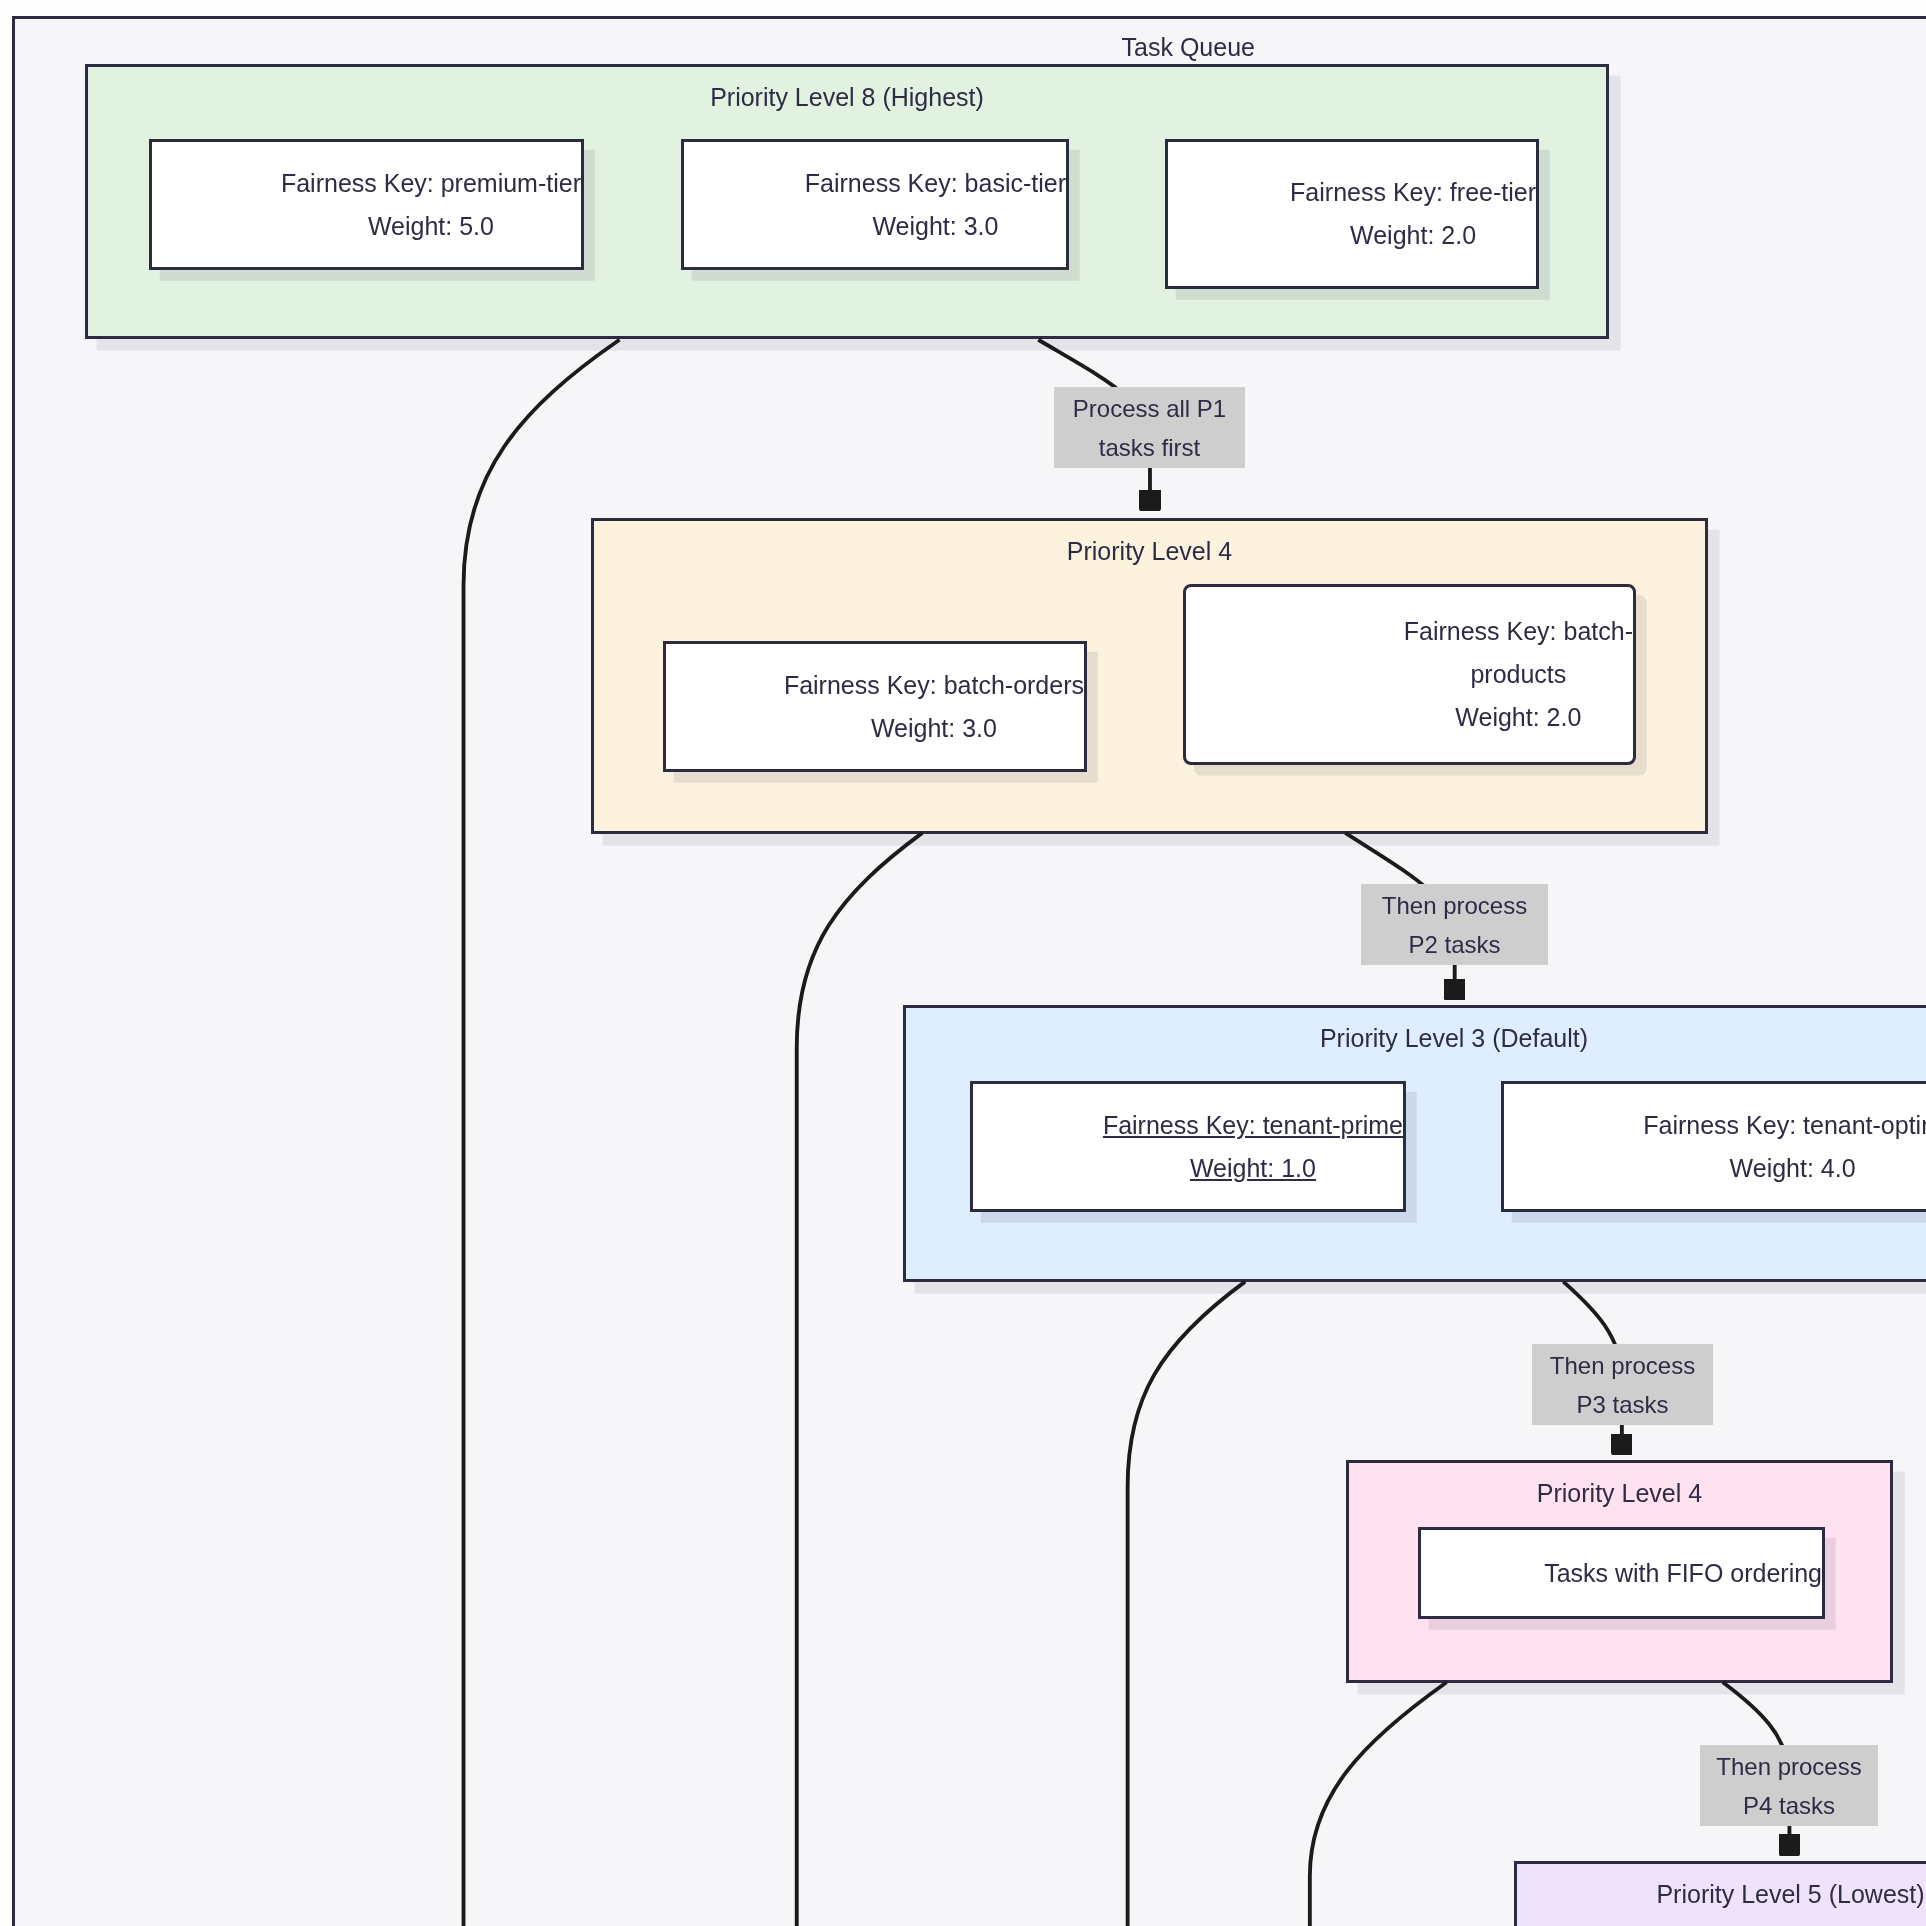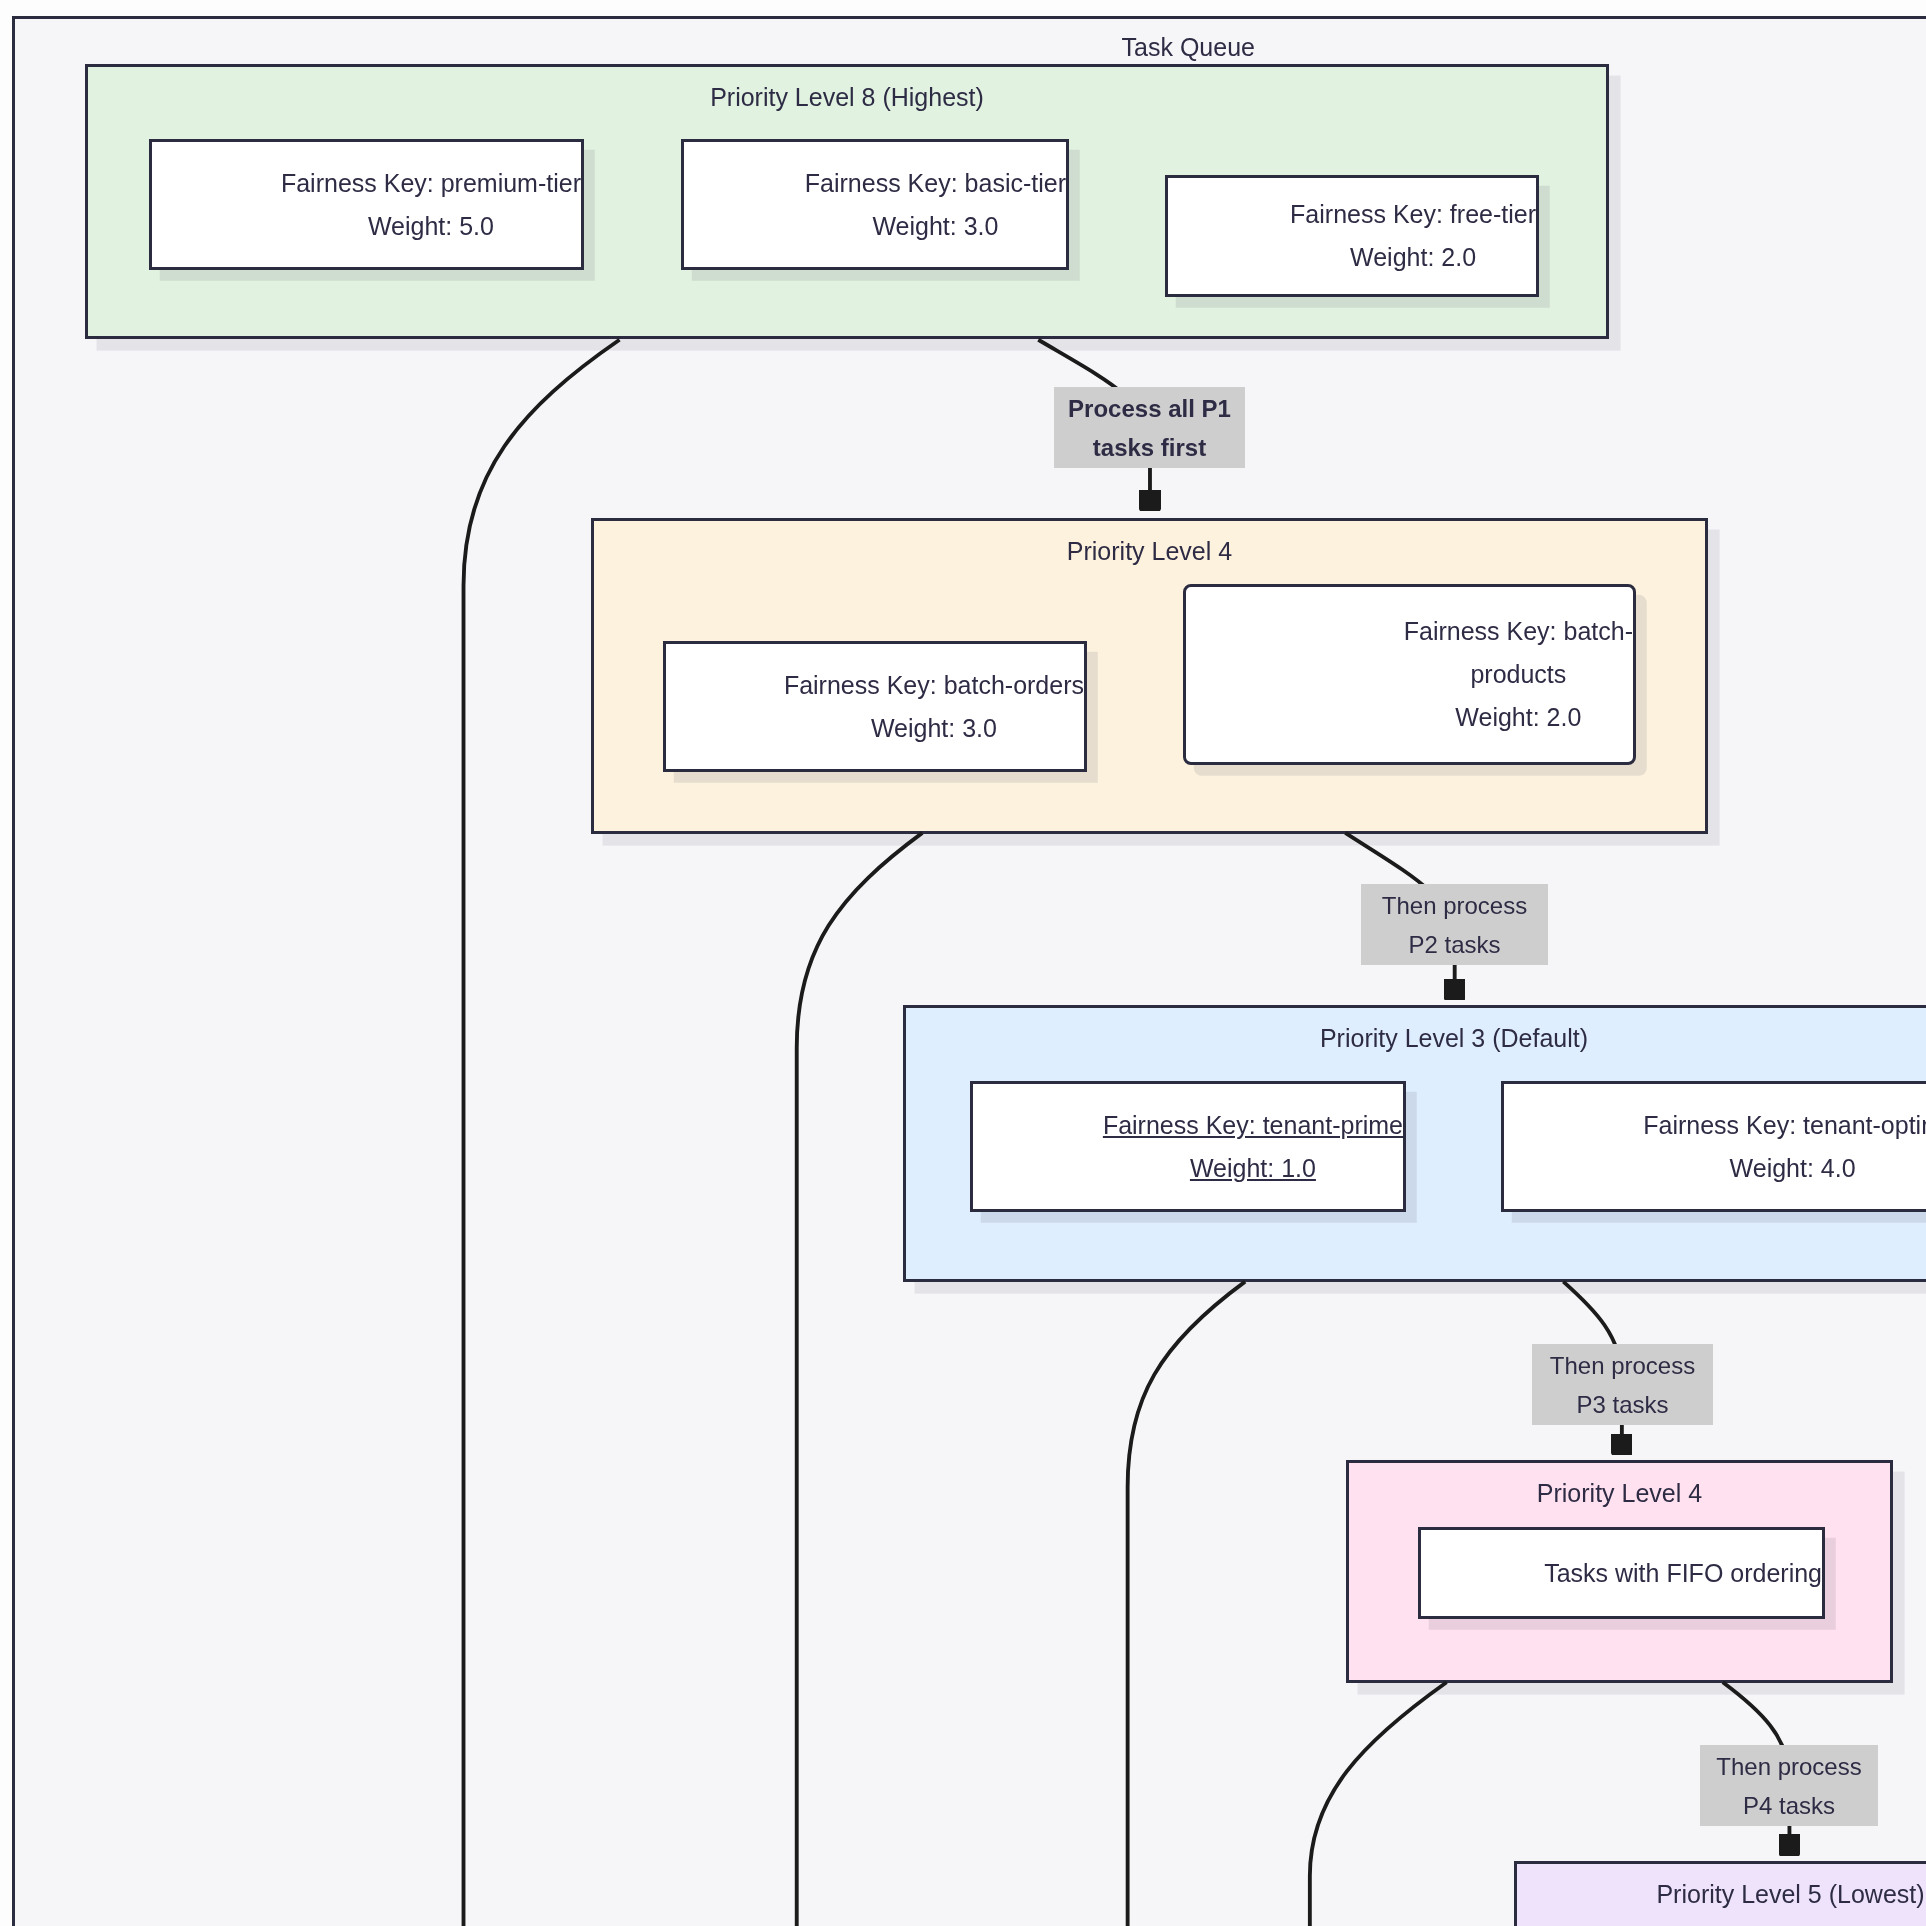--- a/index.html
+++ b/index.html
@@ -66,21 +66,21 @@
     <div class="cluster-title">Priority Level 8 (Highest)</div>
   </div>
   <div class="node" style="left:149px;top:139px;width:435px;height:131px;">
     <span>Fairness Key: premium-tier
 Weight: 5.0</span>
   </div>
   <div class="node" style="left:681px;top:139px;width:388px;height:131px;">
     <span>Fairness Key: basic-tier
 Weight: 3.0</span>
   </div>
-  <div class="node" style="left:1165px;top:139px;width:374px;height:122px;margin-top:36px;">
+  <div class="node" style="left:1165px;top:139px;width:374px;height:150px;">
     <span>Fairness Key: free-tier
 Weight: 2.0</span>
   </div>
 
   <div class="cluster p2">
     <div class="cluster-title">Priority Level 4</div>
   </div>
   <div class="node" style="left:663px;top:641px;width:424px;height:131px;">
     <span>Fairness Key: batch-orders
 Weight: 3.0</span>
@@ -107,21 +107,21 @@
     <div class="cluster-title">Priority Level 4</div>
   </div>
   <div class="node" style="left:1418px;top:1527px;width:407px;height:92px;">
     <span>Tasks with FIFO ordering</span>
   </div>
 
   <div class="cluster p5">
     <div class="cluster-title">Priority Level 5 (Lowest)</div>
   </div>
 
-  <div class="edge-label" style="left:1054px;top:387px;width:191px;height:81px;font-weight:bold;">Process all P1
+  <div class="edge-label" style="left:1054px;top:387px;width:191px;height:81px;">Process all P1
 tasks first</div>
   <div class="edge-label" style="left:1361px;top:884px;width:187px;height:81px;">Then process
 P2 tasks</div>
   <div class="edge-label" style="left:1532px;top:1344px;width:181px;height:81px;">Then process
 P3 tasks</div>
   <div class="edge-label" style="left:1700px;top:1745px;width:178px;height:81px;">Then process
 P4 tasks</div>
 
 </div>
 

